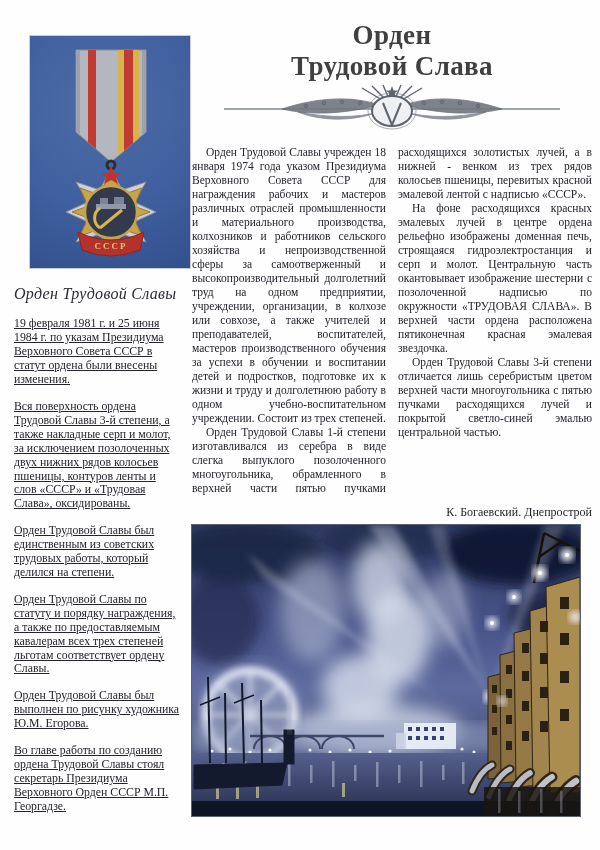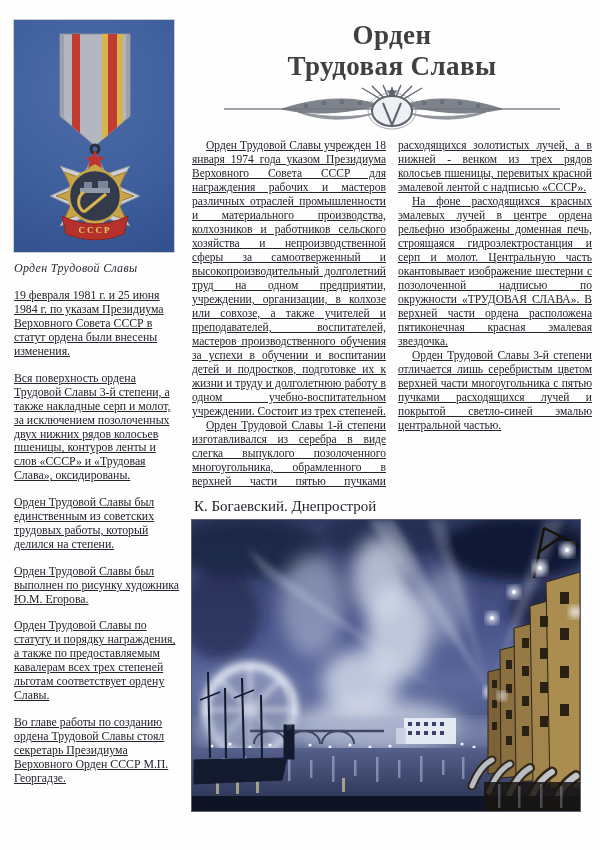--- a/index.html
+++ b/index.html
@@ -5,44 +5,44 @@
   html,body { margin:0; padding:0; background:#e8e8e8; }
   .page {
     position:relative; width:600px; height:850px; margin:0 auto;
     background:#fefefe; overflow:hidden;
     font-family:"Liberation Serif","DejaVu Serif",serif;
     color:#23242c;
   }
   
   .left-col { position:absolute; left:14px; top:20px; width:166px; }
   .medal-photo {
-    margin:0; width:160px; height:232px;
+    margin:16px; width:160px; height:232px;
     background:radial-gradient(circle at 45% 30%, #4d6ca8 0%, #3f5f9e 55%, #32508c 100%);
     box-shadow:0 0 0 1px #c9cdd6;
   }
   .medal-photo svg { display:block; width:160px; height:232px; }
-  .photo-caption { margin-top:9px; font-style:italic; font-size:12px; line-height:1.28; color:#2a2b33; letter-spacing:.3px; }
+  .photo-caption { margin-top:9px; font-style:italic; font-size:16px; line-height:1.28; color:#2a2b33; letter-spacing:.3px; }
   .left-paragraphs { margin-top:13px; font-size:11.8px; line-height:13.9px; }
   .left-paragraphs p { margin:0 0 13px 0;text-decoration:underline; }
   
   .main-col { position:absolute; left:192px; top:14px; width:400px; }
   h1.page-title {
     margin:6px 0 0 0; text-align:center;
     font-size:27px; line-height:1.13; font-weight:bold; color:#404040;
     letter-spacing:.4px;
   }
   .ornament { margin:3px auto 0 auto; width:344px; height:46px; }
   .ornament svg { display:block; }
   .article-columns {
-    margin-top:8px; height:352px; overflow:hidden;
+    margin-top:15px; height:352px; overflow:hidden;
     column-count:2; column-gap:12px; column-fill:auto;
-    font-size:11.5px; line-height:14px; text-align:justify;text-decoration:underline;
+    font-size:11.5px; line-height:14px; text-align:justify;
   }
   .article-columns p { margin:0; text-indent:14px; hyphens:auto; -webkit-hyphens:auto; }
-  .painting-caption { margin:8px 0 5px 2px; font-size:15px; color:#23242c; }
+  .painting-caption { margin:8px 0 5px 2px; font-size:12px; color:#23242c;text-align:right; }
   .painting {
     margin:0; width:388px; height:291px;
     box-shadow:0 0 0 1px #5d6176;
     background:#39446e;
   }
   .painting svg { display:block; width:388px; height:291px; }
 </style>
 </head>
 <body>
 
@@ -92,31 +92,31 @@
     </figure>
 
     <div class="photo-caption">
       <div>Орден Трудовой Славы</div>
     </div>
 
     <div class="left-paragraphs">
       <p>19 февраля 1981 г. и 25 июня 1984 г. по указам Президиума Верховного Совета СССР в статут ордена были внесены изменения.</p>
       <p>Вся поверхность ордена Трудовой Славы 3-й степени, а также накладные серп и молот, за исключением позолоченных двух нижних рядов колосьев пшеницы, контуров ленты и слов «СССР» и «Трудовая Слава», оксидированы.</p>
       <p>Орден Трудовой Славы был единственным из советских трудовых работы, который делился на степени.</p>
+      <p>Орден Трудовой Славы по статуту и порядку награждения, а также по предоставляемым кавалерам всех трех степеней льготам соответствует ордену Славы.</p>
       <p>Орден Трудовой Славы был выполнен по рисунку художника Ю.М. Егорова.</p>
-      <p>Орден Трудовой Славы по статуту и порядку награждения, а также по предоставляемым кавалерам всех трех степеней льготам соответствует ордену Славы.</p>
       <p>Во главе работы по созданию ордена Трудовой Славы стоял секретарь Президиума Верховного Орден СССР М.П. Георгадзе.</p>
     </div>
   </aside>
 
   <main class="main-col">
 
     <h1 class="page-title">
       <span>Орден</span><br>
-      <span>Трудовая Славы</span>
+      <span>Трудовой Слава</span>
     </h1>
 
     <div class="ornament">
       <svg viewBox="0 0 344 46">
         <line x1="4" y1="25" x2="340" y2="25" stroke="#81868f" stroke-width="1.6"></line>
 
         <g fill="#71767f" stroke="#5e636e" stroke-width="0.8">
           <path d="M62,25 C95,14 130,11 160,21 C132,28 96,33 62,25 Z" opacity="0.9"></path>
           <path d="M78,28 C108,34 138,34 158,28 C132,38 100,37 78,28 Z" opacity="0.75"></path>
           <circle cx="86" cy="22" r="1.8"></circle>

